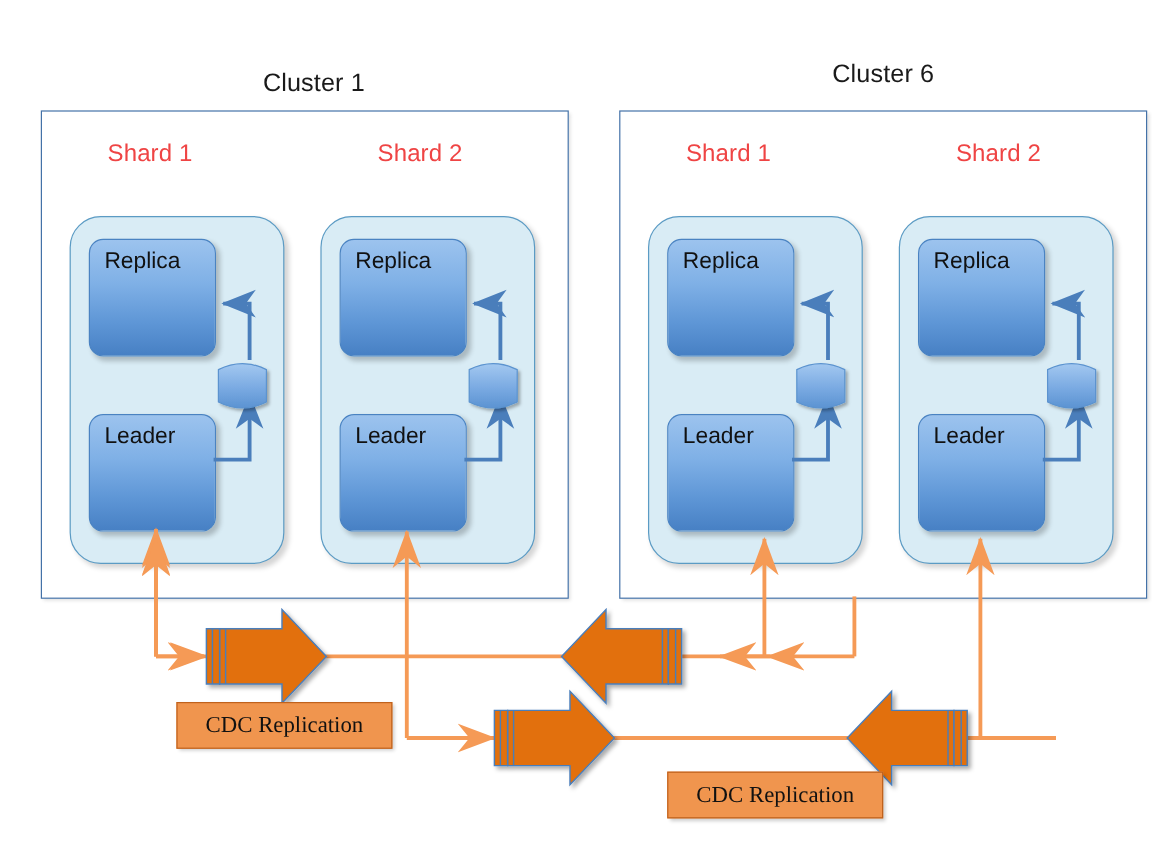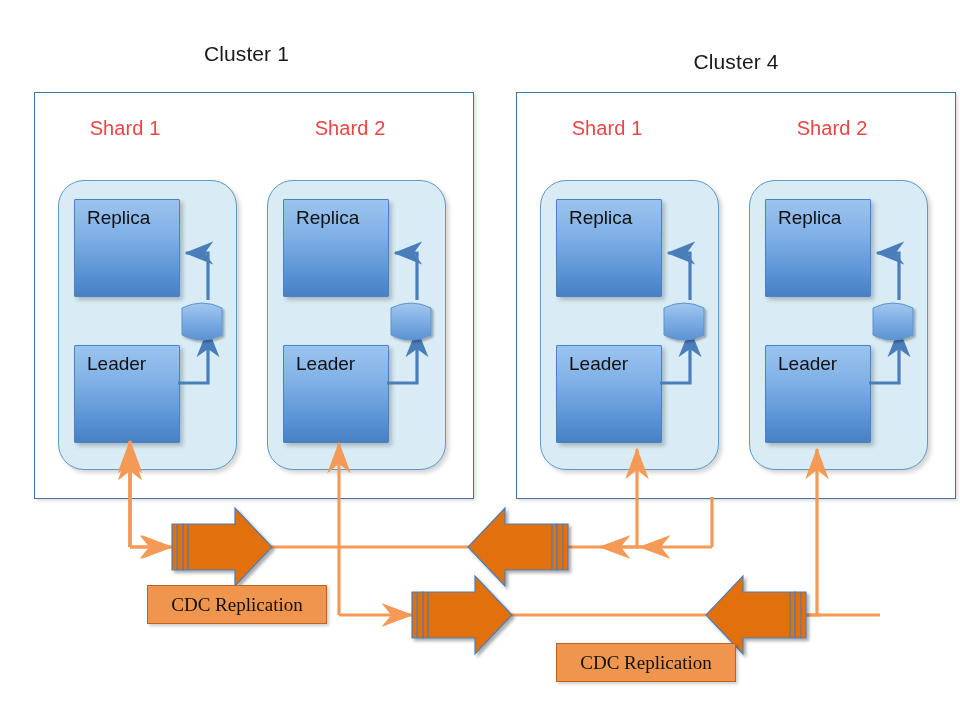--- a/index.html
+++ b/index.html
@@ -9,36 +9,36 @@
   svg.layer{position:absolute;left:0;top:0;width:960px;height:720px;pointer-events:none;}
   .txt{position:absolute;white-space:nowrap;}
   .cluster-title{font-size:21px;color:#1a1a1a;letter-spacing:.1px;}
   .shard-title{font-size:20px;color:#ef4444;letter-spacing:.1px;}
   .node-label{font-size:19px;color:#111;}
   .cdc-label-text{font-size:19px;color:#111;}
   .clusterbox{position:absolute;border:1.4px solid #4472a8;background:#ffffff;
               box-shadow:2px 2px 3px rgba(0,0,0,.13);}
   .shardbox{position:absolute;background:#d9ecf5;border:1.1px solid #5b9bc4;
             border-radius:26px;box-shadow:3px 3px 4px rgba(0,0,0,.17);}
-  .node{position:absolute;border-radius:1px;border:1px solid #4a83c2;
+  .node{position:absolute;border-radius:12px;border:1px solid #4a83c2;
         background:linear-gradient(180deg,#9cc3ee 0%,#7fb0e6 38%,#5e96d6 72%,#4780c4 100%);
         box-shadow:3px 3px 4px rgba(0,0,0,.22);
         display:flex;align-items:flex-start;justify-content:flex-start;text-align:right;}
   .node span{padding:7px 0 0 12px;}
   .cdcbox{position:absolute;background:#f0954e;border:1.6px solid #c0621d;
           box-shadow:2px 2px 3px rgba(0,0,0,.2);
           display:flex;align-items:center;justify-content:center;font-family:Liberation Serif, serif;}
 </style>
 </head>
 <body>
 
 <div id="stage">
 
-  <div class="txt cluster-title" style="left:204px;top:42px;width:100px;text-align:left;">Cluster 1</div>
-  <div class="txt cluster-title" style="left:686px;top:50px;width:100px;text-align:center;">Cluster 4</div>
+  <div class="txt cluster-title" style="left:204px;top:58px;width:100px;text-align:right;">Cluster 1</div>
+  <div class="txt cluster-title" style="left:686px;top:50px;width:100px;text-align:center;">Cluster 6</div>
 
   <div class="clusterbox" style="left:34px;top:92px;width:438px;height:405px;"></div>
 
   <div class="txt shard-title" style="left:80px;top:117px;width:90px;text-align:center;">Shard 1</div>
   <div class="txt shard-title" style="left:305px;top:117px;width:90px;text-align:center;">Shard 2</div>
 
   <div class="shardbox" style="left:58px;top:180px;width:177px;height:288px;"></div>
   <div class="shardbox" style="left:267px;top:180px;width:177px;height:288px;"></div>
 
   <div class="node" style="left:74px;top:199px;width:104px;height:96px;">

